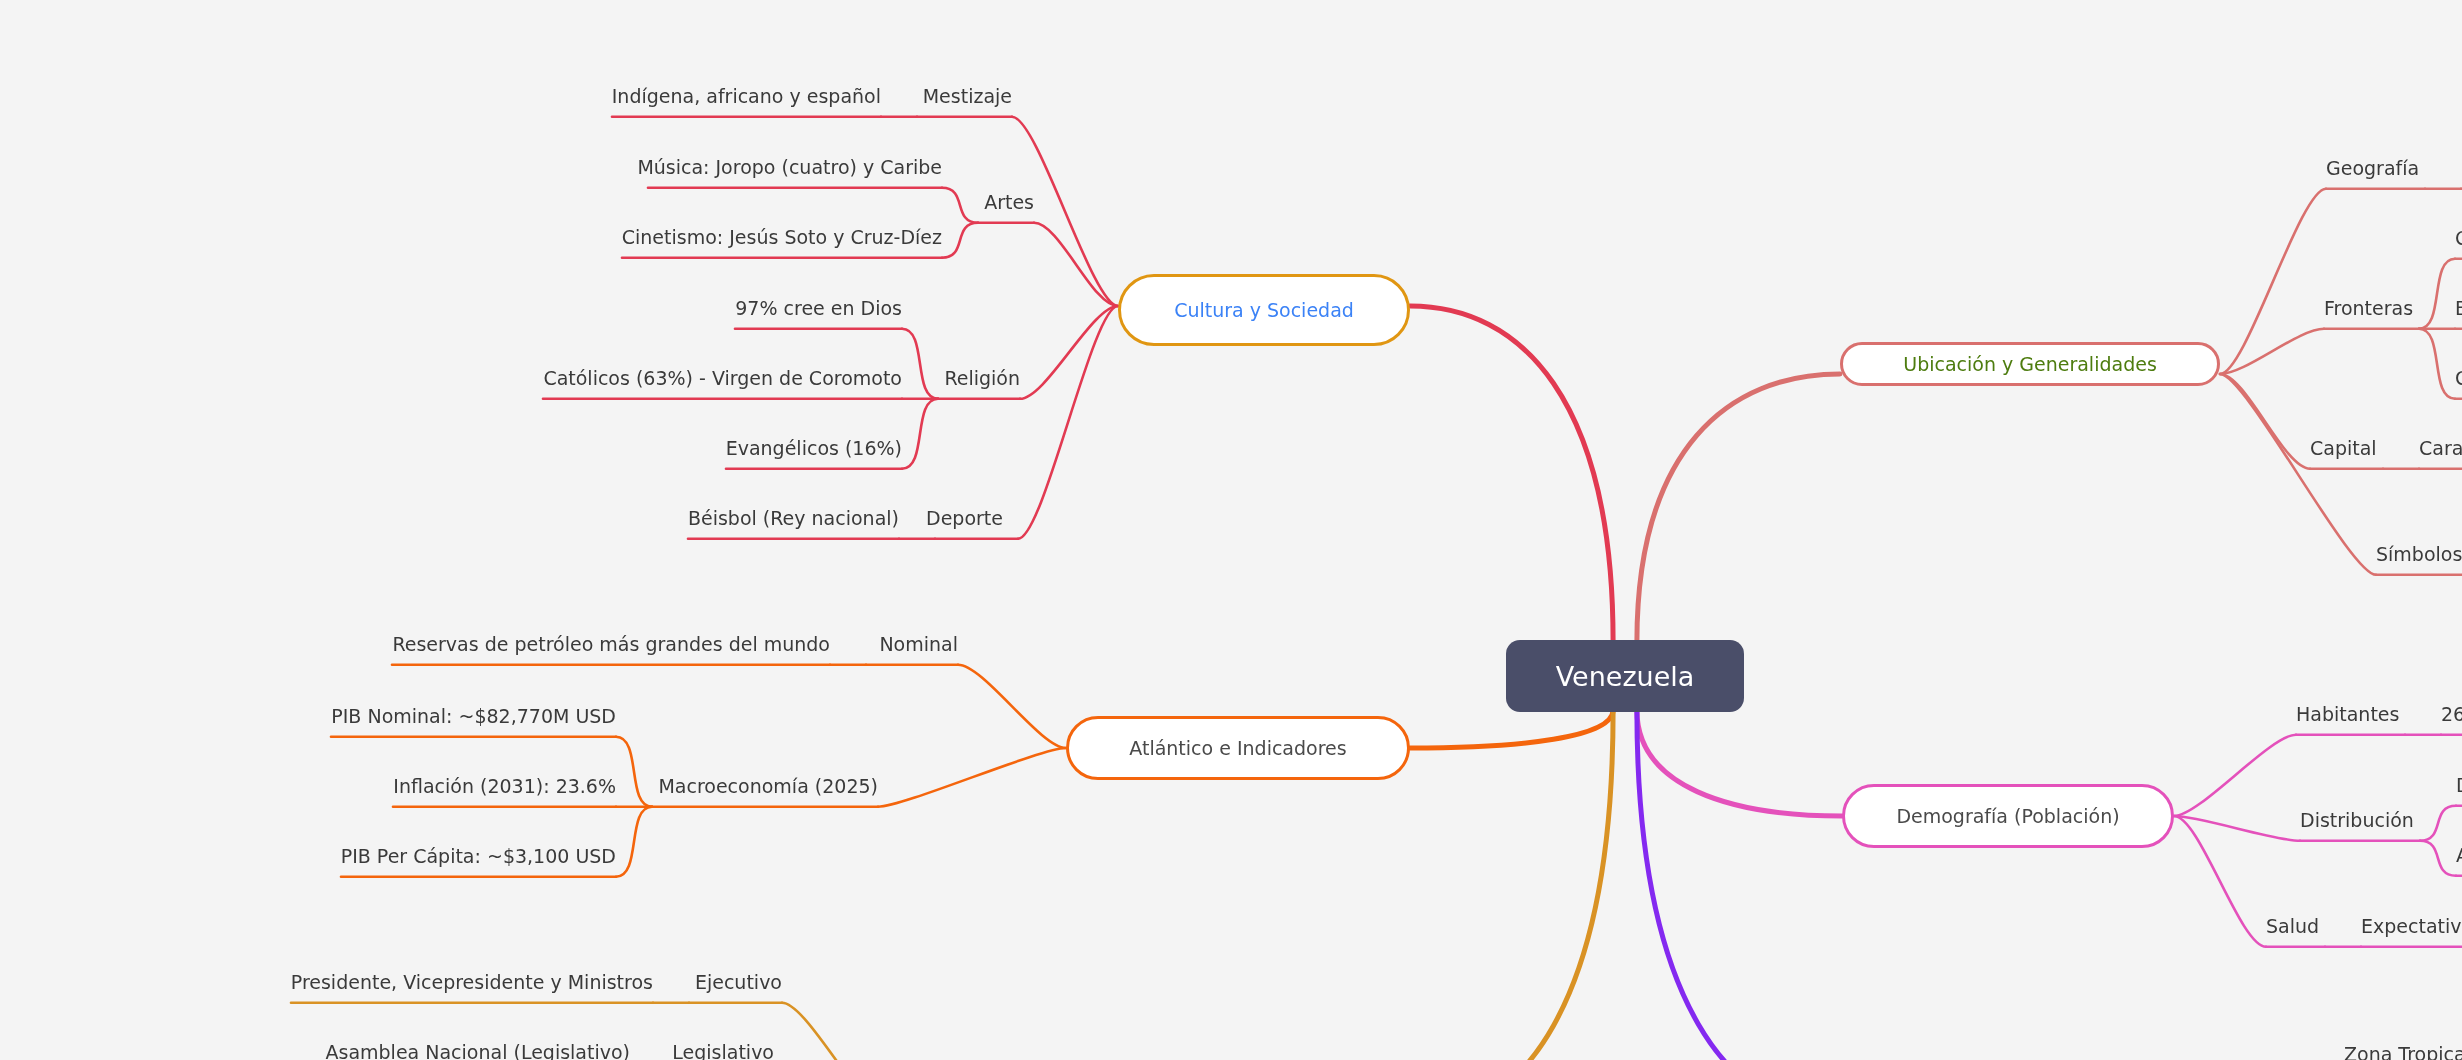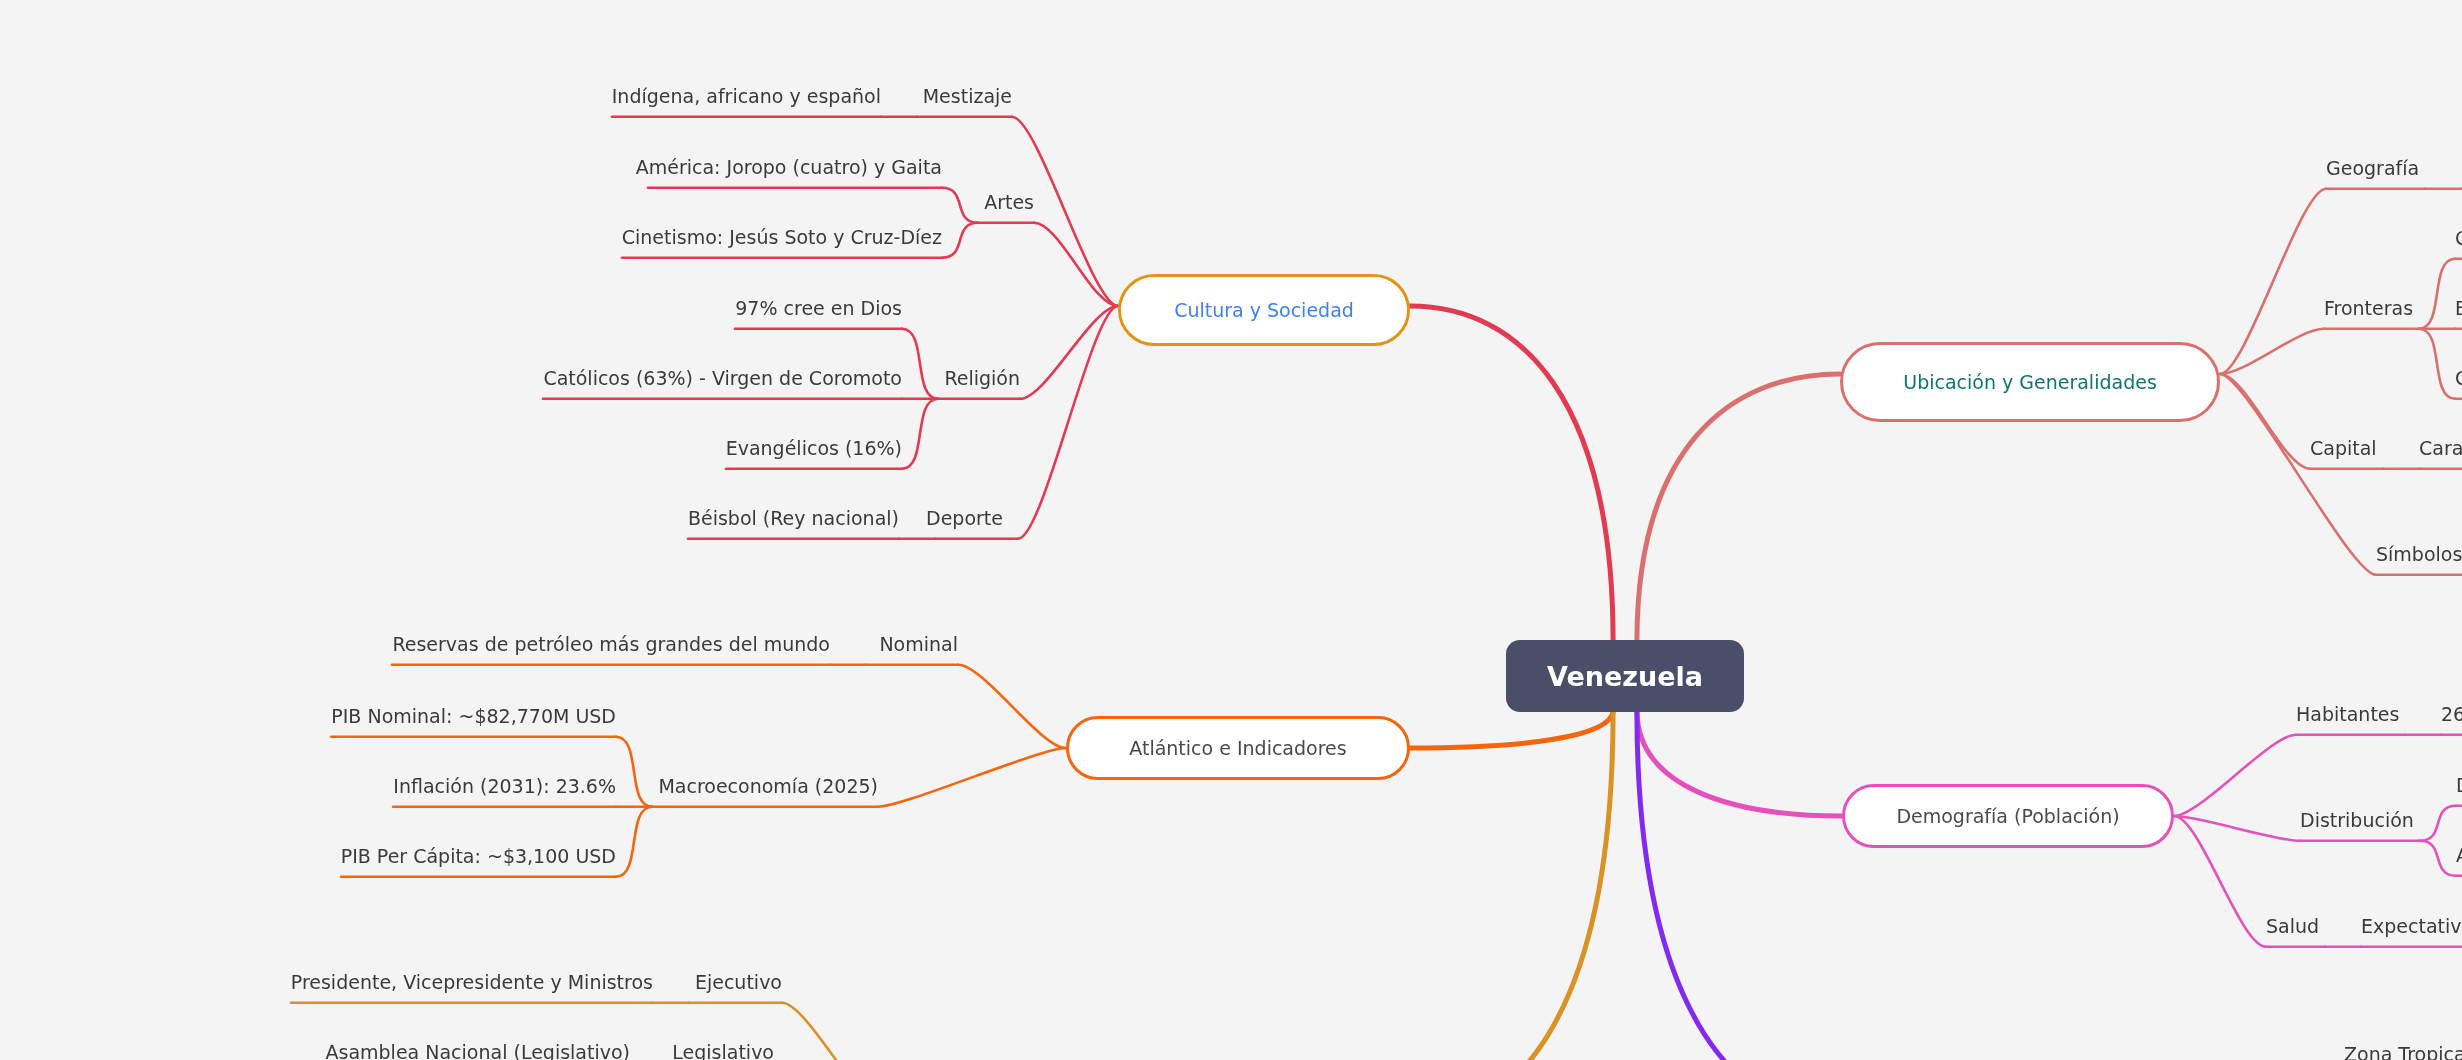--- a/index.html
+++ b/index.html
@@ -25,21 +25,20 @@
   }
   .root-node{
     position:absolute;
     background:#4a4e69;
     color:#ffffff;
     border-radius:14px;
     display:flex;align-items:center;justify-content:center;
     font-size:27px;
     white-space:nowrap;
     box-sizing:border-box;
-    font-weight:bold;
   }
   .leaf{
     position:absolute;
     color:#3a3a3a;
     font-size:19px;
     white-space:nowrap;
     line-height:1;
   }
   .leaf.r{transform:translate(0,-50%);}
   .leaf.l{transform:translate(-100%,-50%);}
@@ -153,21 +152,21 @@
       <path d="M 632 1212.78 L 214 1212.78" fill="none" stroke="#d99224" stroke-width="2.6" stroke-linecap="round"></path>
       <path d="M 668 1212.78 C 642 1212.78 658 1212.78 632 1212.78" fill="none" stroke="#d99224" stroke-width="2.6" stroke-linecap="round"></path>
       <path d="M 776 1212.78 L 668 1212.78" fill="none" stroke="#d99224" stroke-width="2.6" stroke-linecap="round"></path>
       <path d="M 892 1120 C 866 1120 808 1282.78 782 1282.78" fill="none" stroke="#d99224" stroke-width="2.6" stroke-linecap="round"></path>
       <path d="M 657 1282.78 L 344 1282.78" fill="none" stroke="#d99224" stroke-width="2.6" stroke-linecap="round"></path>
       <path d="M 693 1282.78 C 667 1282.78 683 1282.78 657 1282.78" fill="none" stroke="#d99224" stroke-width="2.6" stroke-linecap="round"></path>
       <path d="M 782 1282.78 L 693 1282.78" fill="none" stroke="#d99224" stroke-width="2.6" stroke-linecap="round"></path>
     </svg>
   <div id="nodes-layer">
       <div class="root-node" style="left: 1506px; top: 640px; width: 238px; height: 72px;">Venezuela</div>
-      <div class="node" style="left: 1840px; top: 342px; width: 380px; height: 80px; border-color: rgb(217, 112, 110); color: #0f766e;">Ubicación y Generalidades</div>
+      <div class="node" style="left: 1840px; top: 342px; width: 380px; height: 44px; border-color: rgb(217, 112, 110); color: #4d7c0f;">Ubicación y Generalidades</div>
       <div class="leaf r" style="left: 2326px; top: 168px; color: rgb(58, 58, 58);">Geografía</div>
       <div class="leaf r" style="left: 2461px; top: 168px; color: rgb(58, 58, 58);">Norte de América del Sur (Caribe y Atlántico)</div>
       <div class="leaf r" style="left: 2324px; top: 308px; color: rgb(58, 58, 58);">Fronteras</div>
       <div class="leaf r" style="left: 2455px; top: 238px; color: rgb(58, 58, 58);">Colombia</div>
       <div class="leaf r" style="left: 2455px; top: 308px; color: rgb(58, 58, 58);">Brasil</div>
       <div class="leaf r" style="left: 2455px; top: 378px; color: rgb(58, 58, 58);">Guyana</div>
       <div class="leaf r" style="left: 2310px; top: 448px; color: rgb(58, 58, 58);">Capital</div>
       <div class="leaf r" style="left: 2419px; top: 448px; color: rgb(58, 58, 58);">Caracas</div>
       <div class="leaf r" style="left: 2376px; top: 554px; color: rgb(58, 58, 58);">Símbolos Prácticos</div>
       <div class="node" style="left: 1842px; top: 784px; width: 332px; height: 64px; border-color: rgb(228, 81, 187); color: rgb(74, 74, 74);">Demografía (Población)</div>
@@ -176,21 +175,21 @@
       <div class="leaf r" style="left: 2300px; top: 820px; color: rgb(58, 58, 58);">Distribución</div>
       <div class="leaf r" style="left: 2456px; top: 785px; color: rgb(58, 58, 58);">Densidad baja (31-32 hab/km²)</div>
       <div class="leaf r" style="left: 2456px; top: 855px; color: rgb(58, 58, 58);">Alta Urbanización: 88.5% - 93%</div>
       <div class="leaf r" style="left: 2266px; top: 926px; color: rgb(58, 58, 58);">Salud</div>
       <div class="leaf r" style="left: 2361px; top: 926px; color: rgb(58, 58, 58);">Expectativa de vida de 72.5 años</div>
       <div class="leaf r" style="left: 2344px; top: 1054px; color: rgb(58, 58, 58);">Zona Tropical (&lt;300m)</div>
       <div class="node" style="left: 1118px; top: 274px; width: 292px; height: 72px; border-color: rgb(224, 150, 18); color: #3b82f6;">Cultura y Sociedad</div>
       <div class="leaf l" style="left: 1012px; top: 96px; color: rgb(58, 58, 58);">Mestizaje</div>
       <div class="leaf l" style="left: 881px; top: 96px; color: rgb(58, 58, 58);">Indígena, africano y español</div>
       <div class="leaf l" style="left: 1034px; top: 202px; color: rgb(58, 58, 58);">Artes</div>
-      <div class="leaf l" style="left: 942px; top: 167px; color: rgb(58, 58, 58);">América: Joropo (cuatro) y Gaita</div>
+      <div class="leaf l" style="left: 942px; top: 167px; color: rgb(58, 58, 58);">Música: Joropo (cuatro) y Caribe</div>
       <div class="leaf l" style="left: 942px; top: 237px; color: rgb(58, 58, 58);">Cinetismo: Jesús Soto y Cruz-Díez</div>
       <div class="leaf l" style="left: 1020px; top: 378px; color: rgb(58, 58, 58);">Religión</div>
       <div class="leaf l" style="left: 902px; top: 308px; color: rgb(58, 58, 58);">97% cree en Dios</div>
       <div class="leaf l" style="left: 902px; top: 378px; color: rgb(58, 58, 58);">Católicos (63%) - Virgen de Coromoto</div>
       <div class="leaf l" style="left: 902px; top: 448px; color: rgb(58, 58, 58);">Evangélicos (16%)</div>
       <div class="leaf l" style="left: 1003px; top: 518px; color: rgb(58, 58, 58);">Deporte</div>
       <div class="leaf l" style="left: 899px; top: 518px; color: rgb(58, 58, 58); text-align: right;">Béisbol (Rey nacional)</div>
       <div class="node" style="left: 1066px; top: 716px; width: 344px; height: 64px; border-color: rgb(244, 101, 12); color: rgb(74, 74, 74);">Atlántico e Indicadores</div>
       <div class="leaf l" style="left: 958px; top: 644px; color: rgb(58, 58, 58);">Nominal</div>
       <div class="leaf l" style="left: 830px; top: 644px; color: rgb(58, 58, 58);">Reservas de petróleo más grandes del mundo</div>

